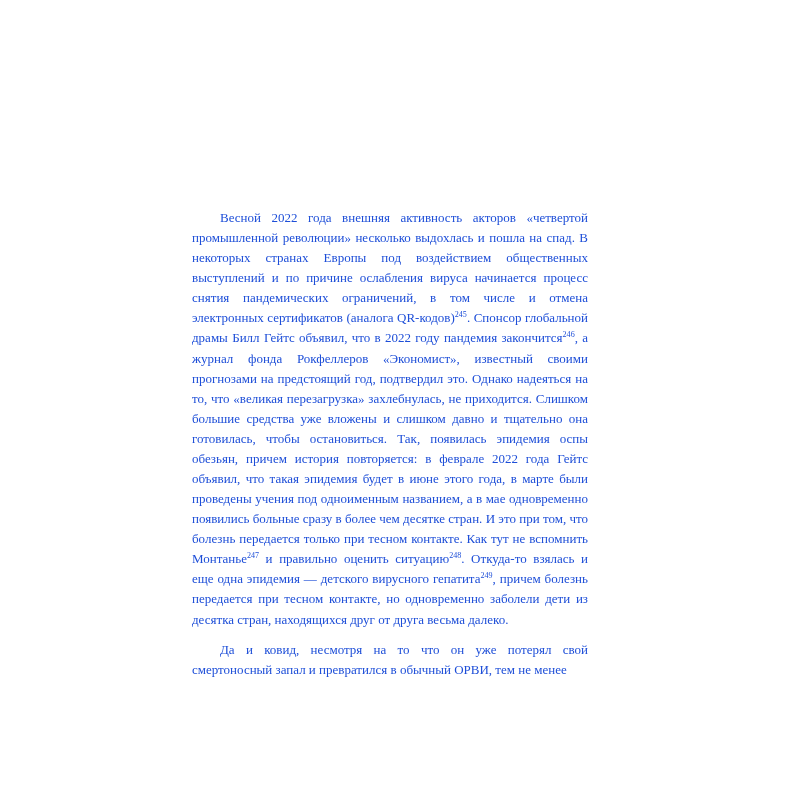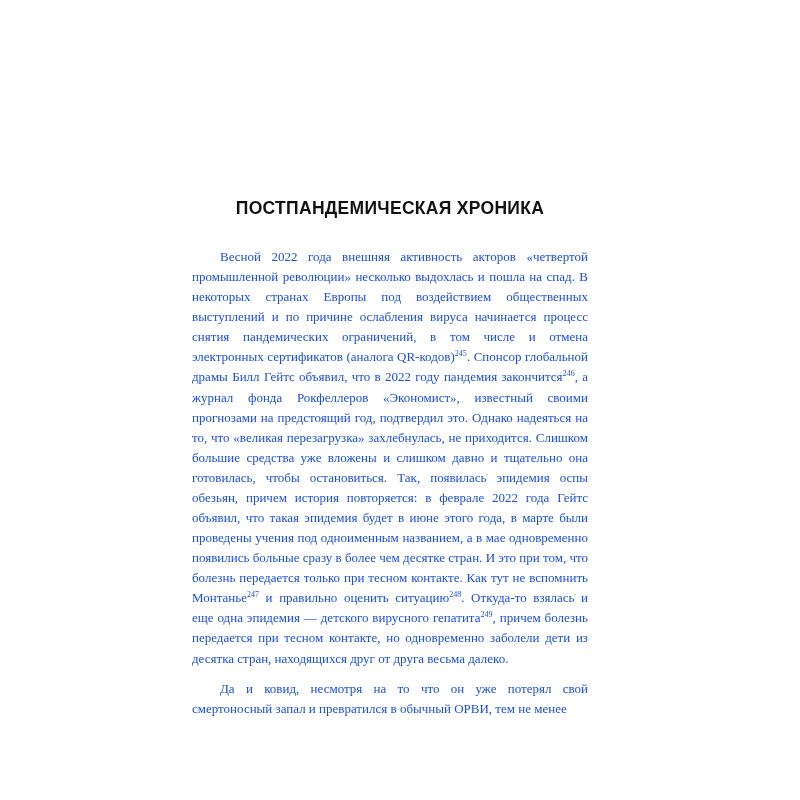--- a/index.html
+++ b/index.html
@@ -56,21 +56,20 @@
     vertical-align: super;
     line-height: 0;
   }
 </style>
 </head>
 <body>
 
 <div class="page">
   <div class="content">
 
-    <h1 class="chapter-title">ПОСТПАНДЕМИЧЕСКАЯ ХРОНИКА</h1>
 
     <div class="body-text">
       <p>
         Весной 2022 года внешняя активность акторов «четвертой промышленной революции» несколько выдохлась и пошла на спад. В некоторых странах Европы под воздействием общественных выступлений и по причине ослабления вируса начинается процесс снятия пандемических ограничений, в том числе и отмена электронных сертификатов (аналога QR-кодов)<sup>245</sup>. Спонсор глобальной драмы Билл Гейтс объявил, что в 2022 году пандемия закончится<sup>246</sup>, а журнал фонда Рокфеллеров «Экономист», известный своими прогнозами на предстоящий год, подтвердил это. Однако надеяться на то, что «великая перезагрузка» захлебнулась, не приходится. Слишком большие средства уже вложены и слишком давно и тщательно она готовилась, чтобы остановиться. Так, появилась эпидемия оспы обезьян, причем история повторяется: в феврале 2022 года Гейтс объявил, что такая эпидемия будет в июне этого года, в марте были проведены учения под одноименным названием, а в мае одновременно появились больные сразу в более чем десятке стран. И это при том, что болезнь передается только при тесном контакте. Как тут не вспомнить Монтанье<sup>247</sup> и правильно оценить ситуацию<sup>248</sup>. Откуда-то взялась и еще одна эпидемия — детского вирусного гепатита<sup>249</sup>, причем болезнь передается при тесном контакте, но одновременно заболели дети из десятка стран, находящихся друг от друга весьма далеко.
       </p>
       <p>Да и ковид, несмотря на то что он уже потерял свой смертоносный запал и превратился в обычный ОРВИ, тем не менее</p>
     </div>
 
   </div>
 </div>

